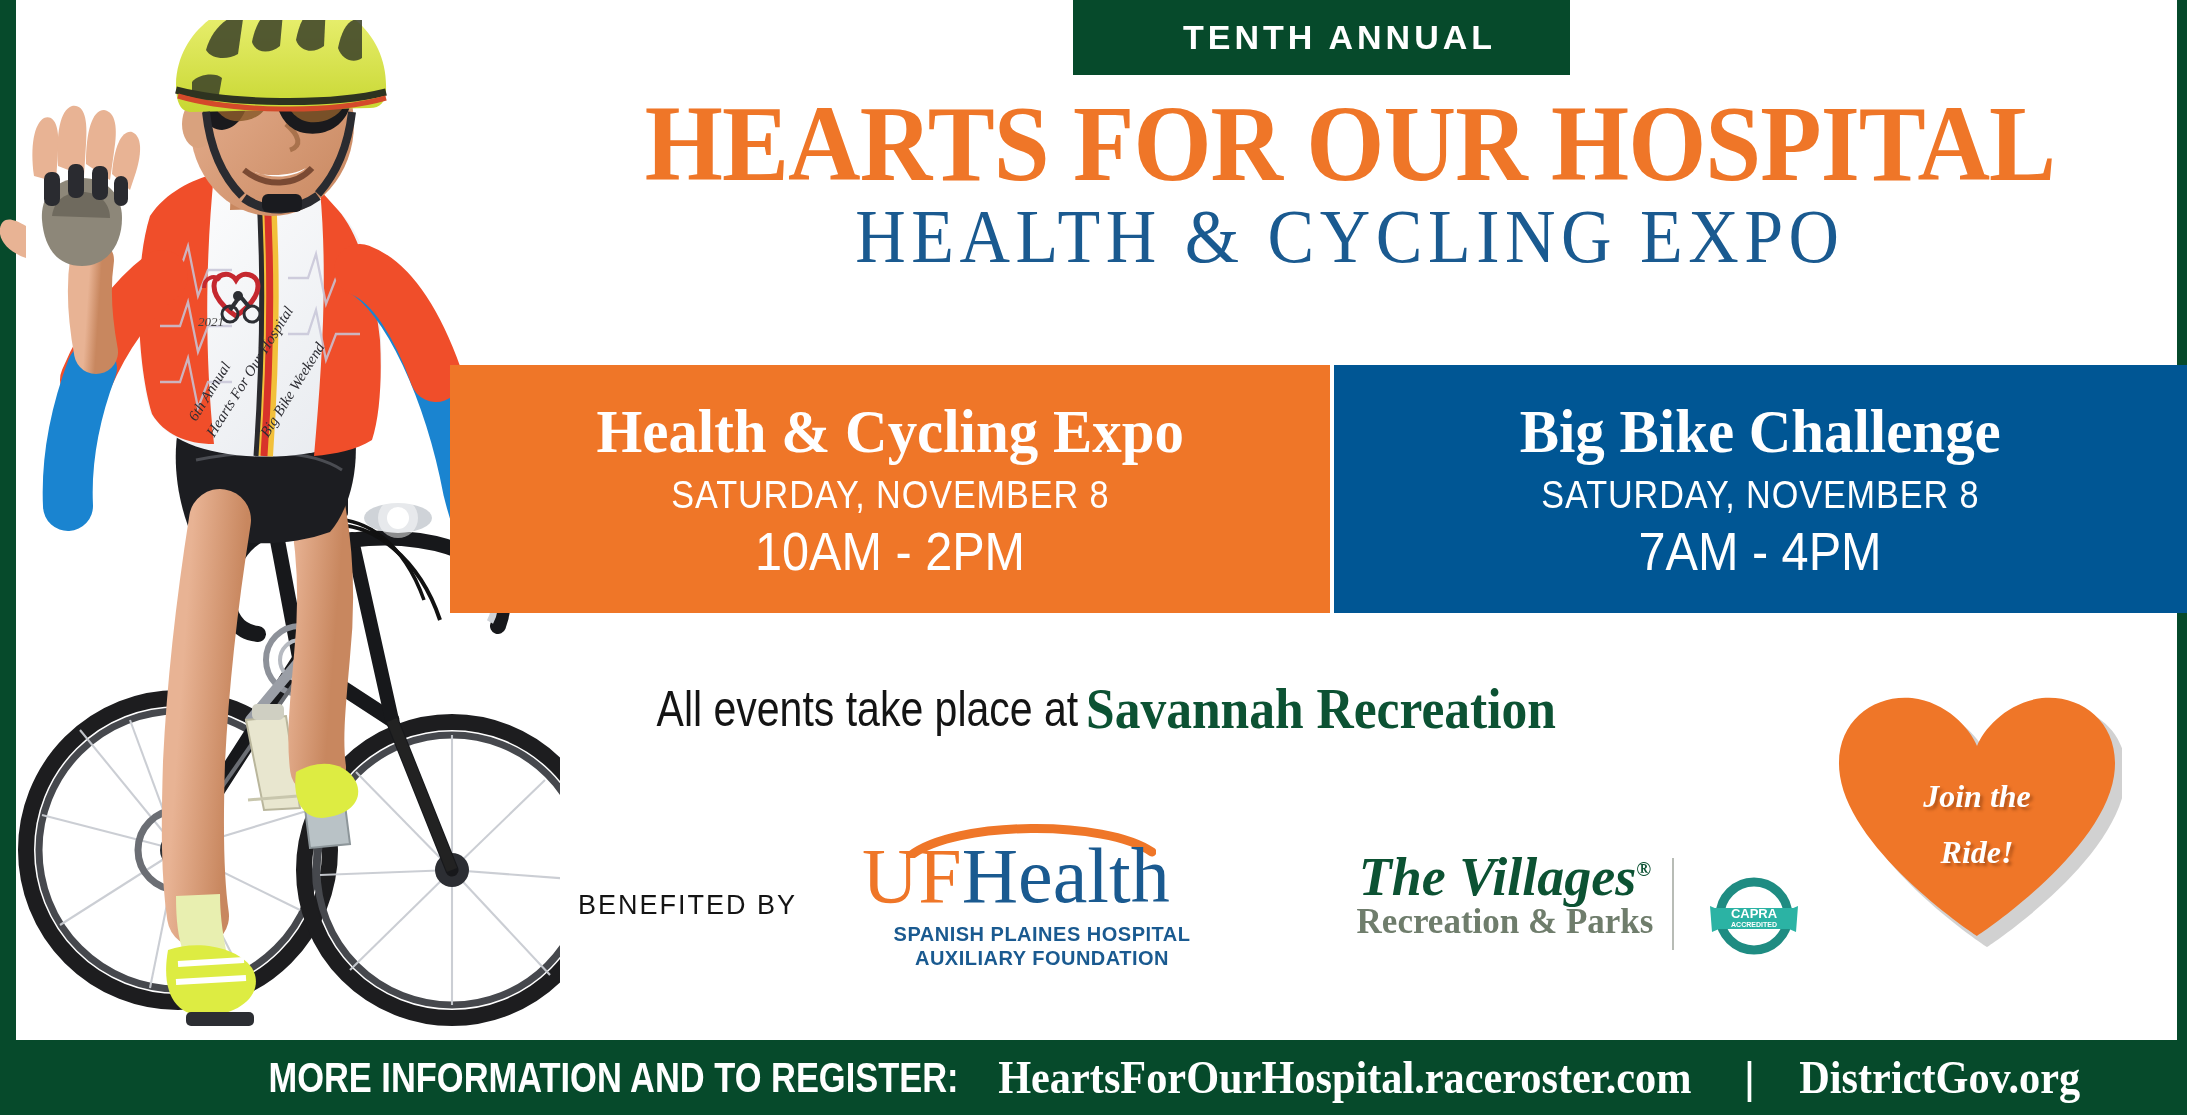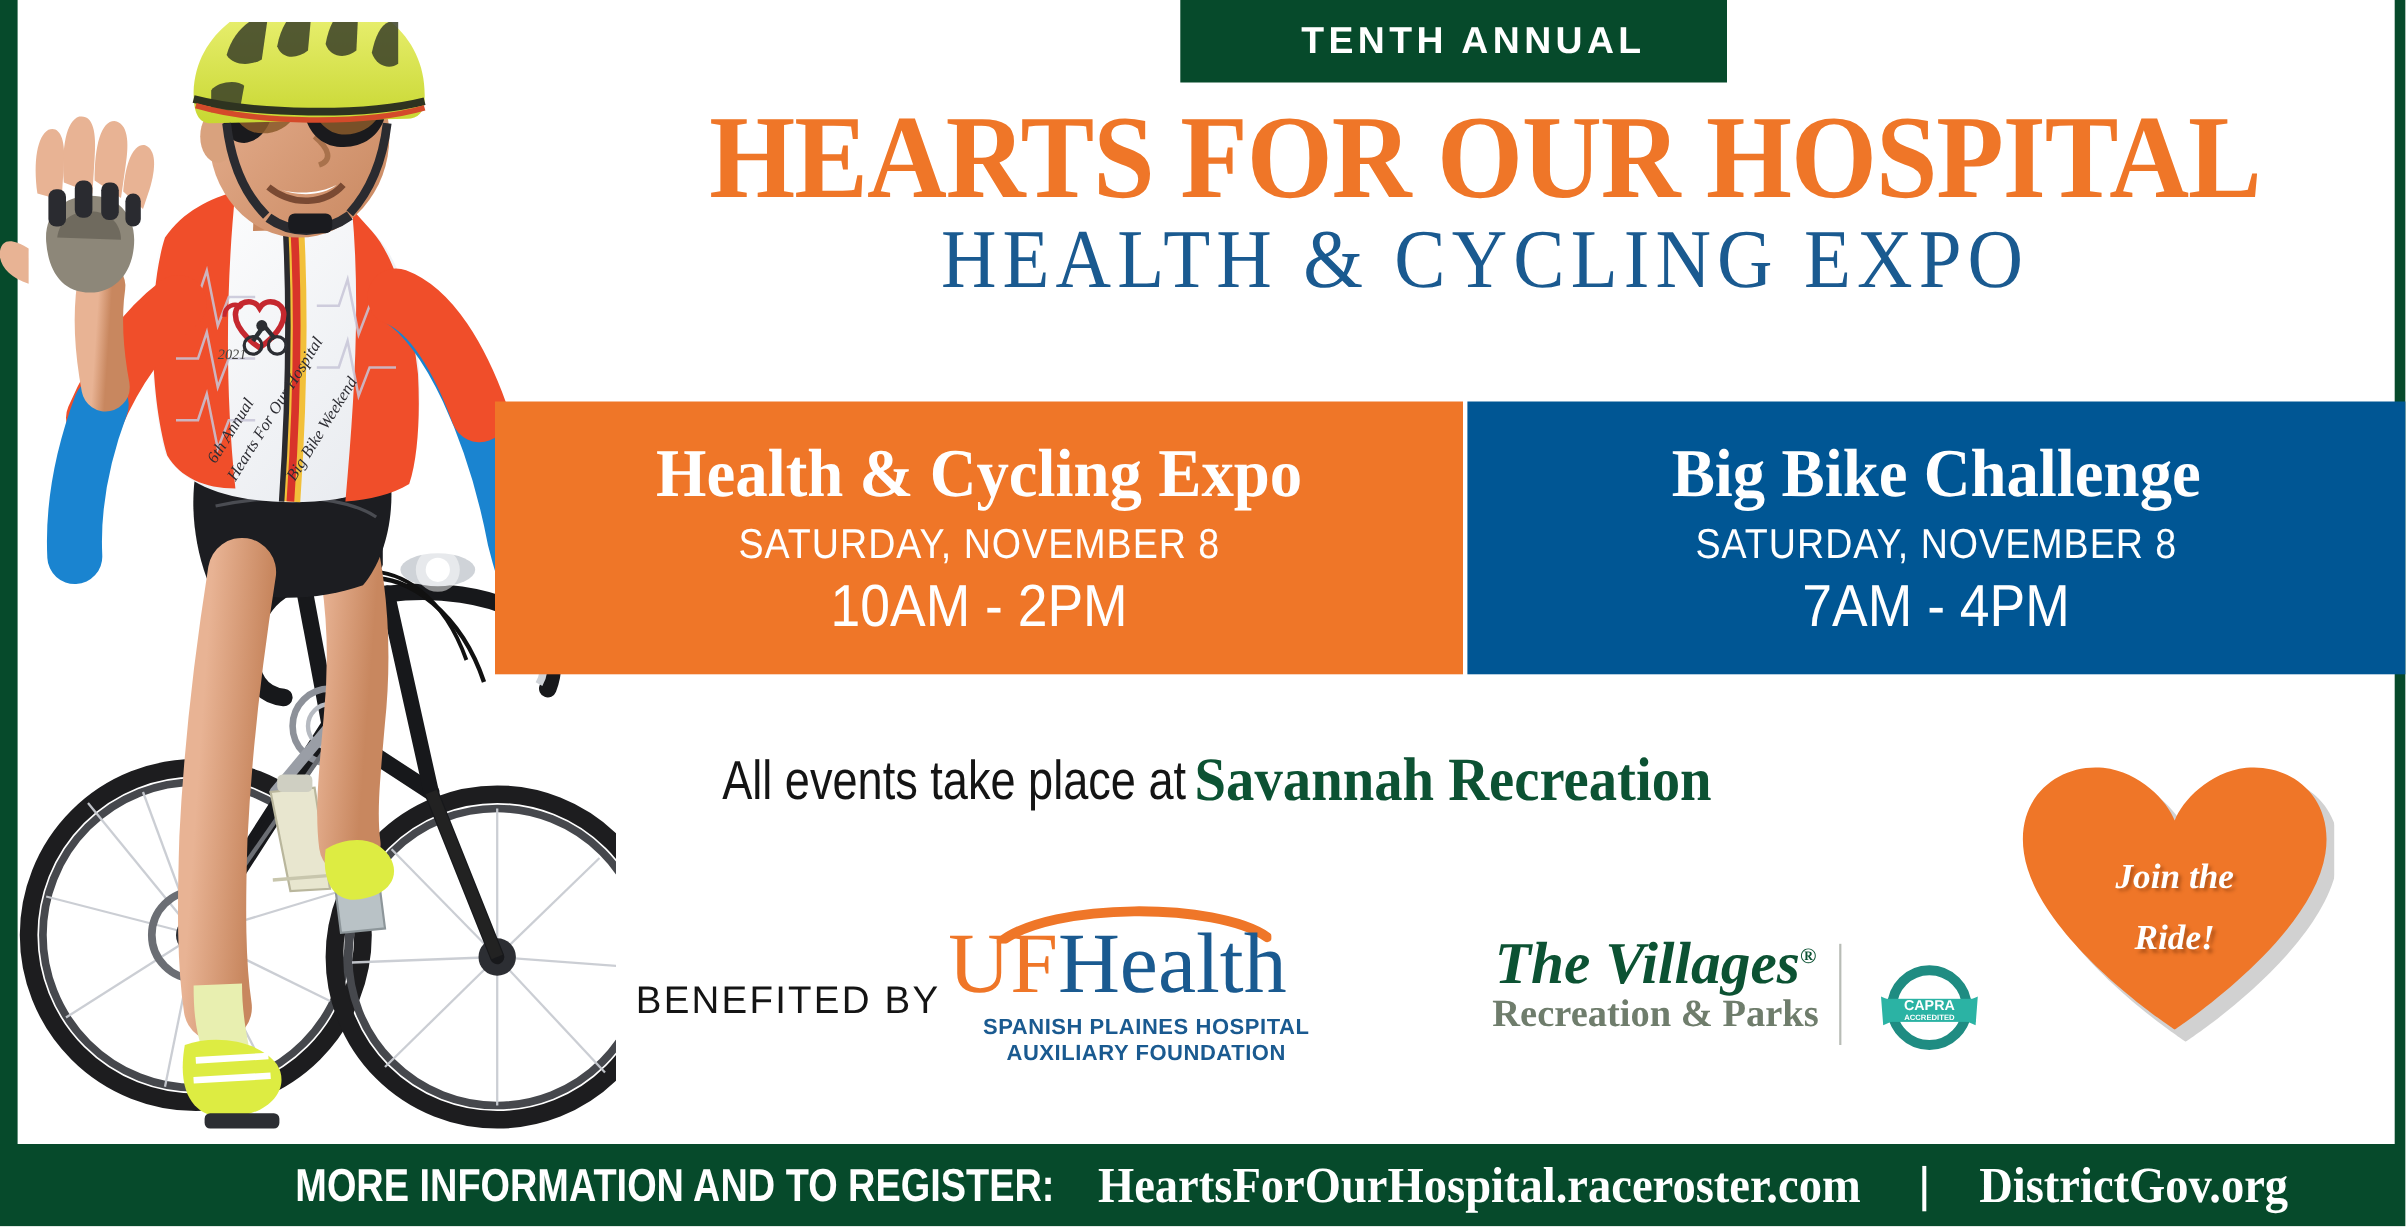--- a/index.html
+++ b/index.html
@@ -121,21 +121,21 @@
     transform:scaleX(0.92);
     transform-origin:left center;
     margin-left:8px;
   }
 
   
   .benefited-by {
     position:absolute; left:578px; top:890px;
     color:#141414;
     font-family:"Liberation Sans", sans-serif;
-    font-weight:normal; font-size:35px; letter-spacing:2px;
+    font-weight:normal; font-size:27px; letter-spacing:2px;
     white-space:nowrap;
   }
 
   
   .uf-logo { position:absolute; left:862px; top:818px; width:360px; height:145px; }
   .uf-arc  { position:absolute; left:44px; top:0px; width:250px; height:40px; overflow:hidden; }
   .uf-arc svg { display:block; }
   .uf-word {
     position:absolute; left:0; top:16px; width:360px;
     font-family:"Liberation Serif", serif;

